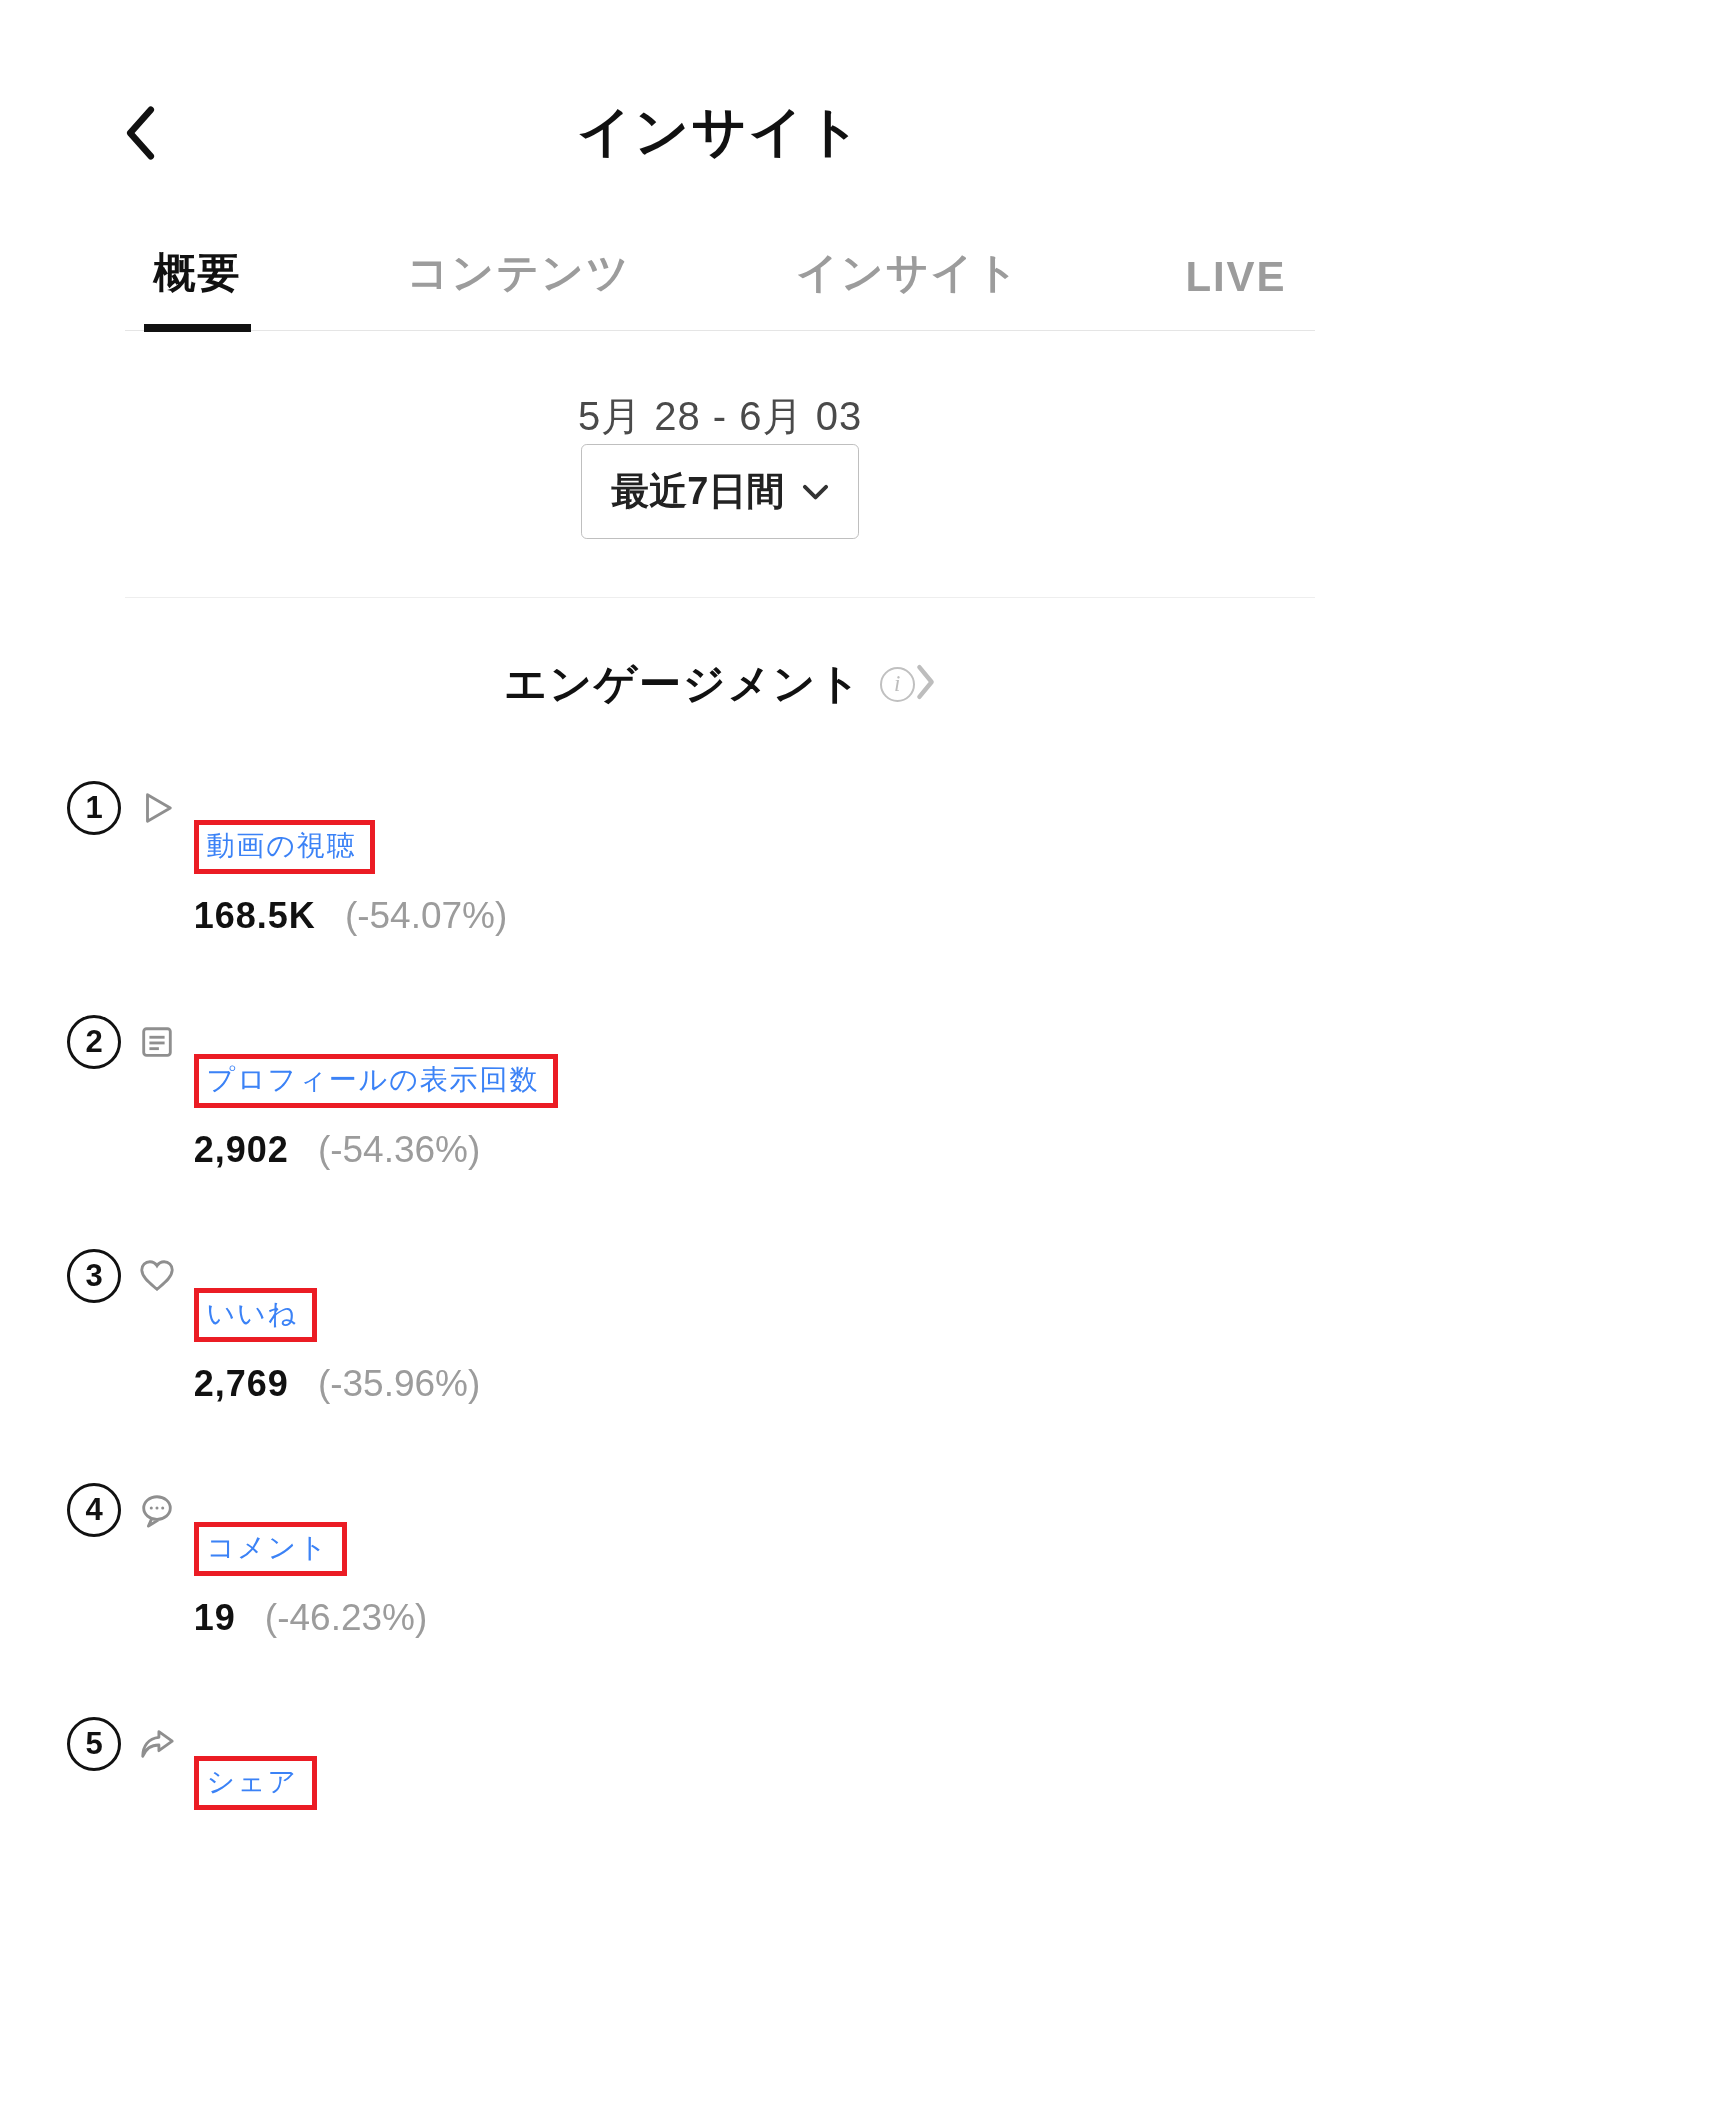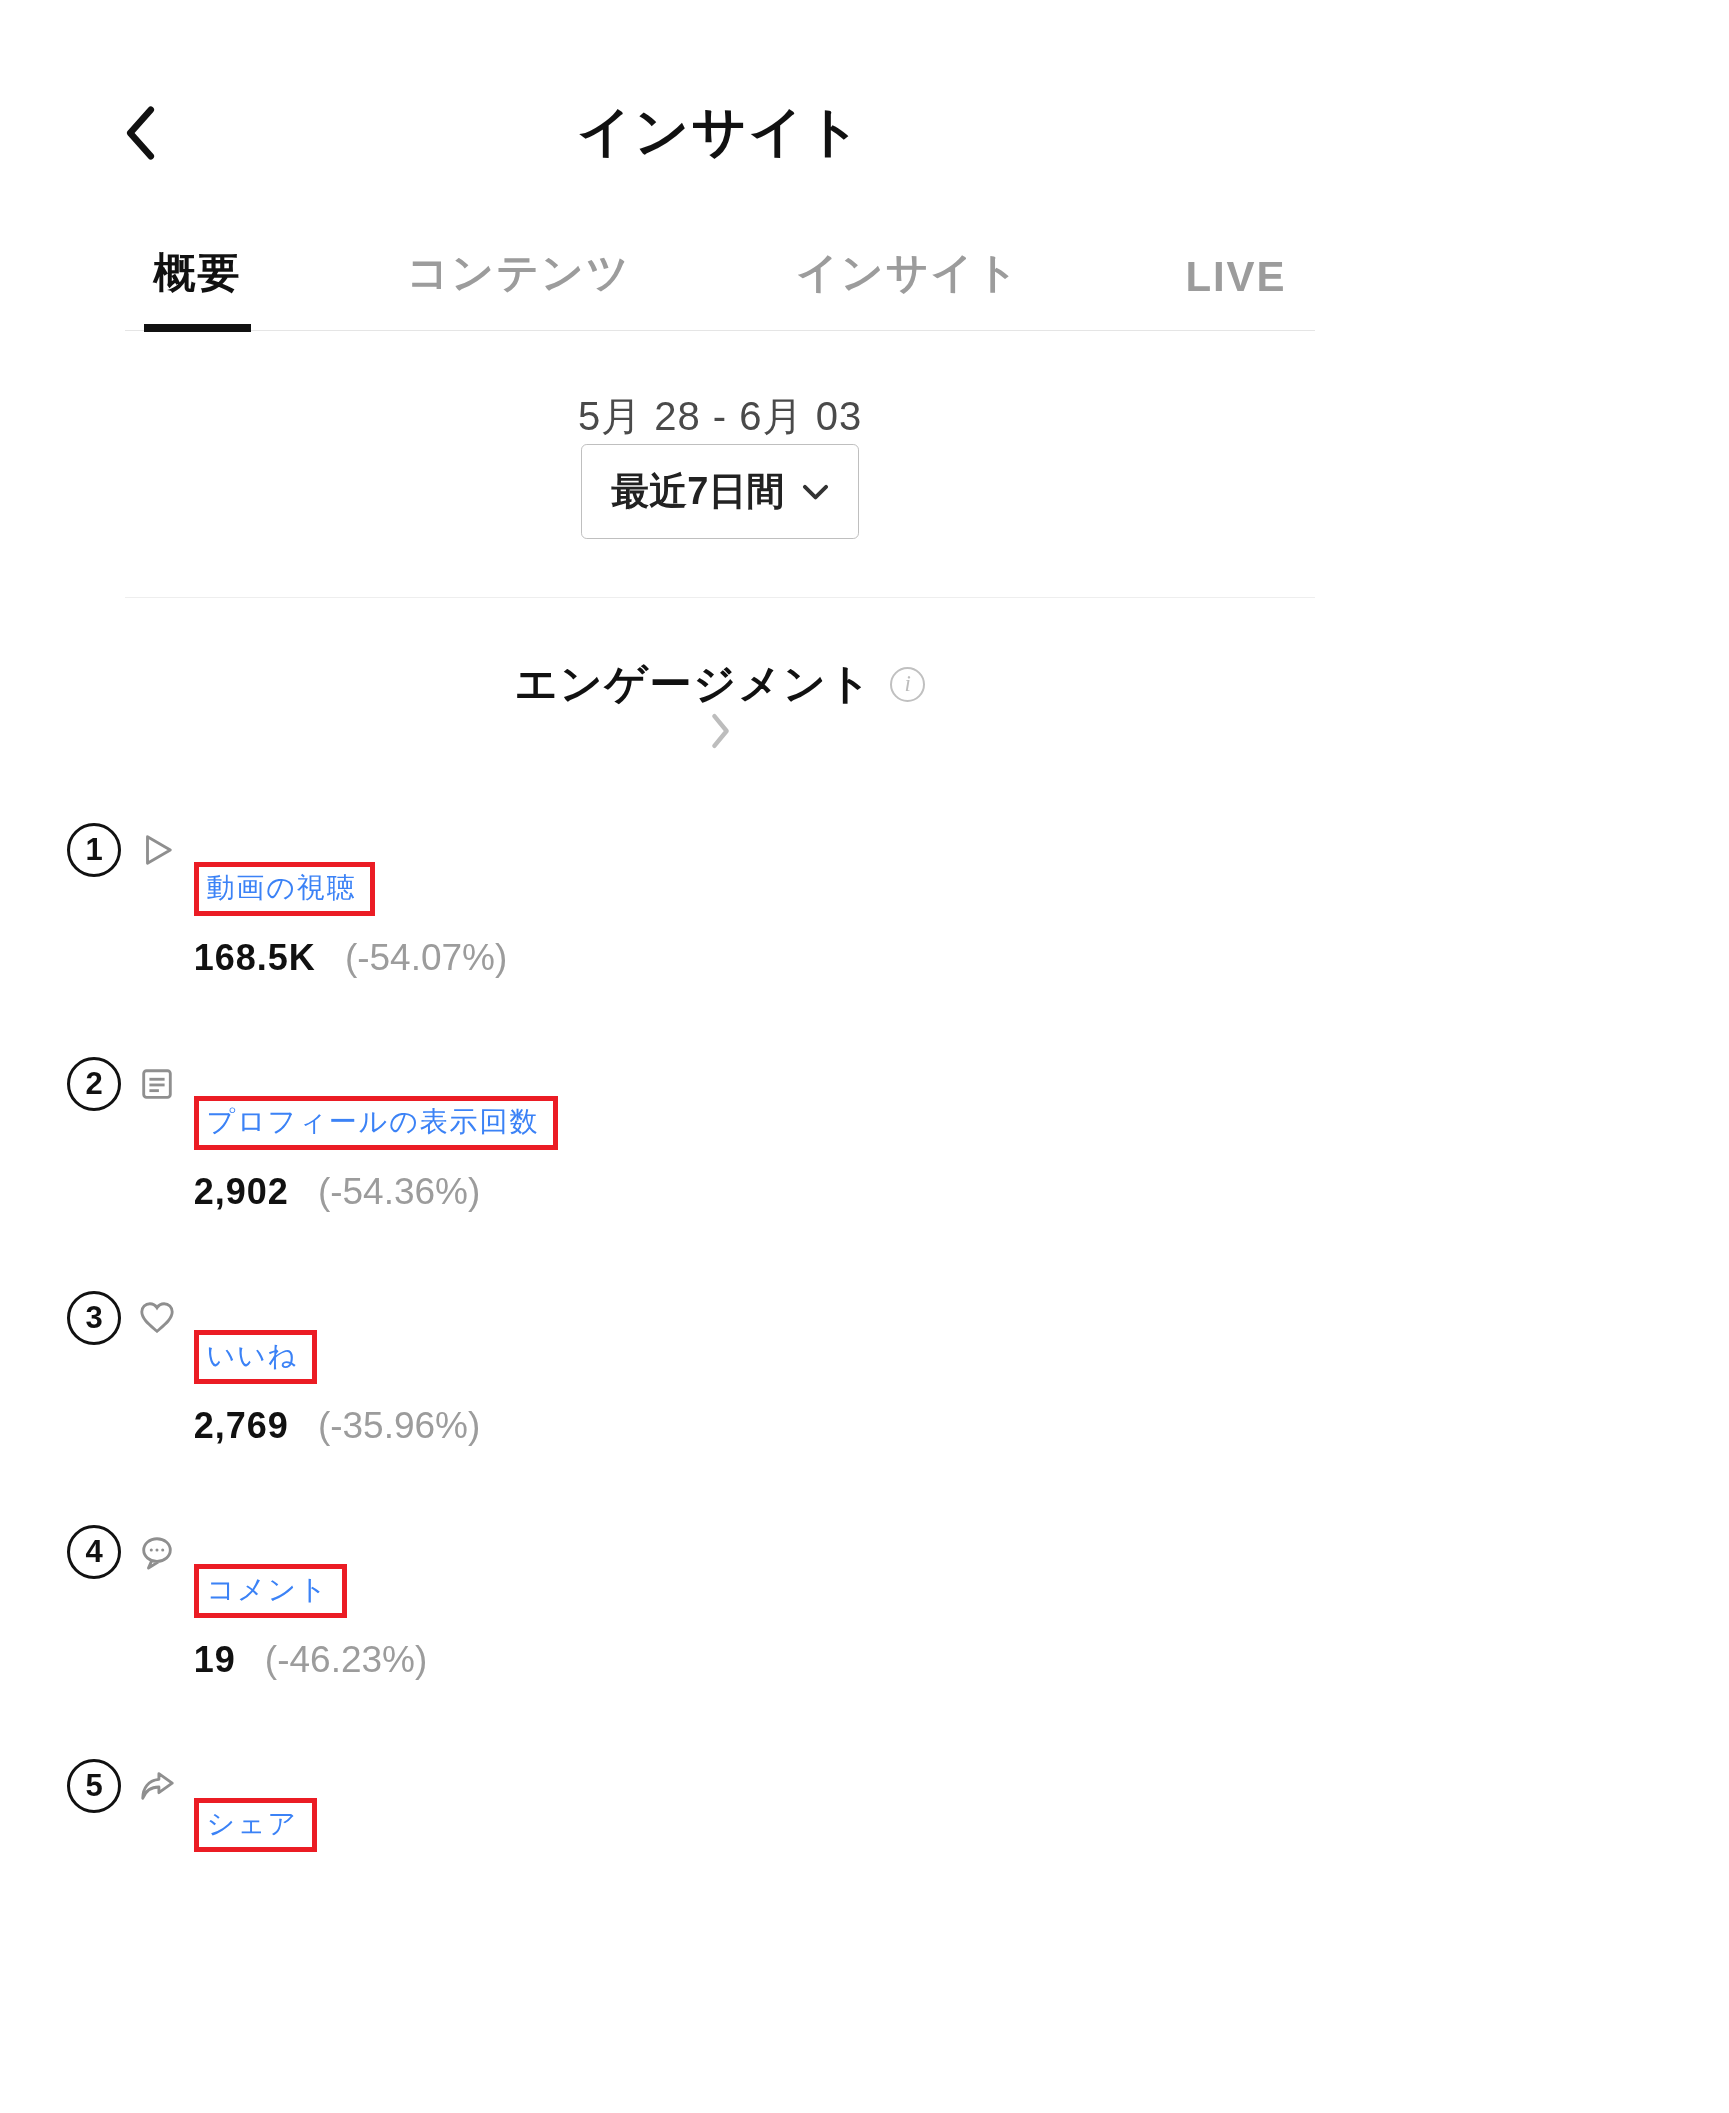--- a/index.html
+++ b/index.html
@@ -92,21 +92,20 @@
     }
     .range-select svg { width: 27px; height: 17.3px; }
 
     
     .section-header {
       display: flex;
       align-items: center;
       justify-content: center;
       padding: 58px 0 9.6px 0;
       border-bottom: none;
-      flex-direction: column;
     }
     .section-title-wrap {
       display: flex;
       align-items: center;
       gap: 17.3px;
     }
     .section-title {
       font-size: 42px;
       font-weight: 700;
       letter-spacing: 1.9px;

